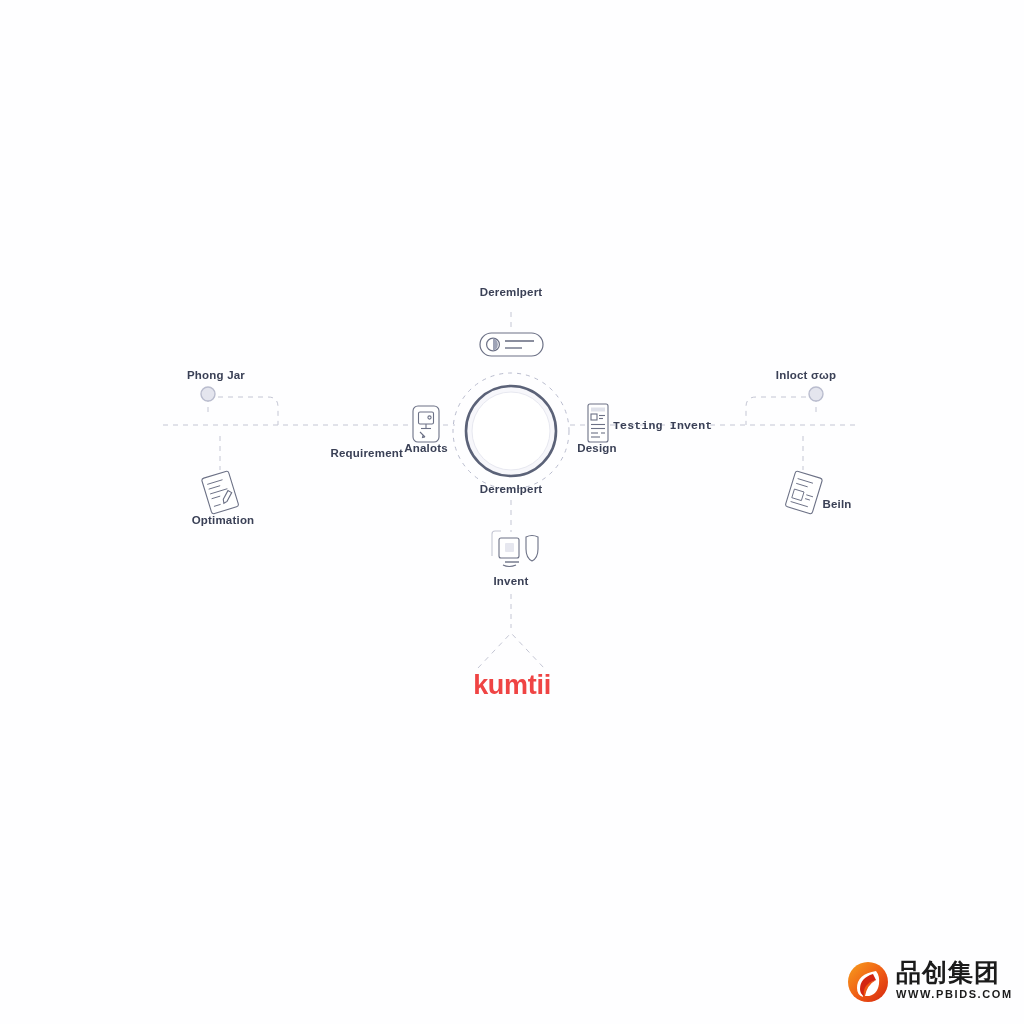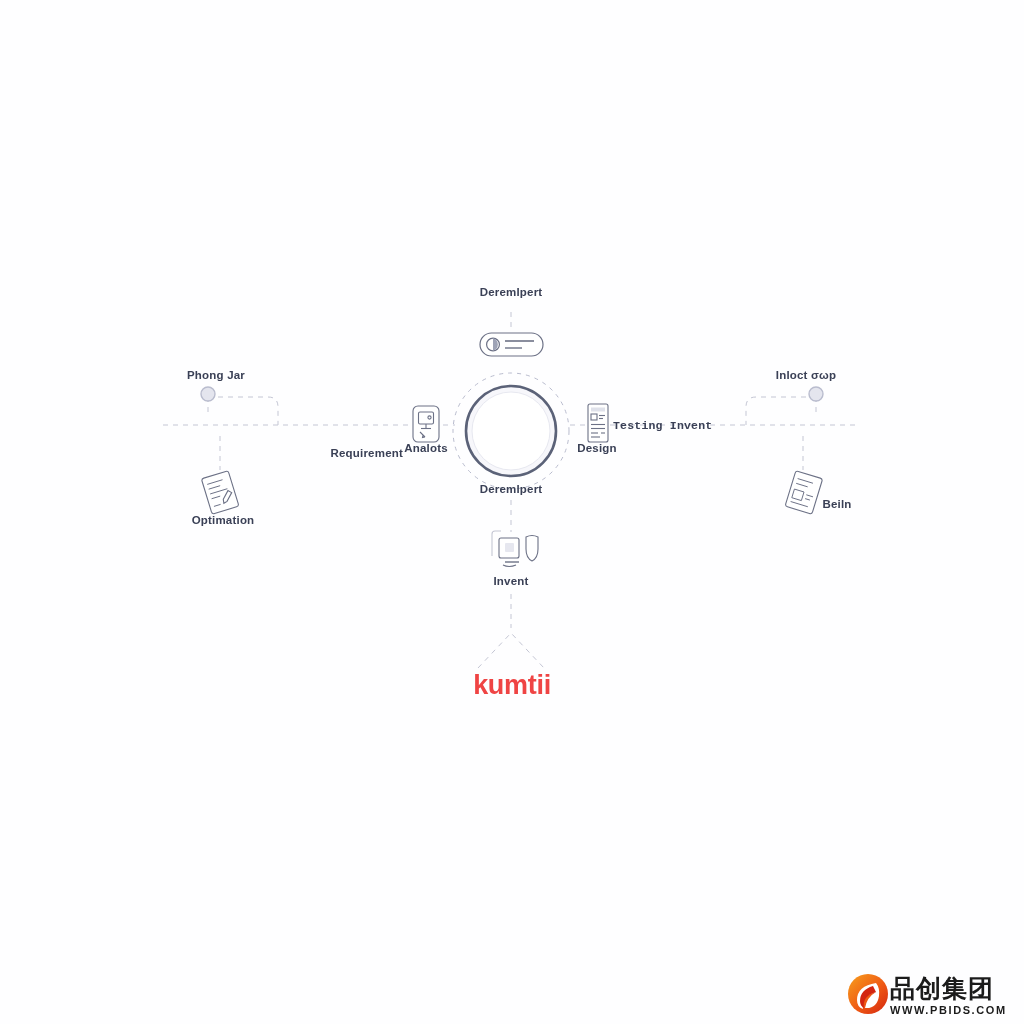--- a/index.html
+++ b/index.html
@@ -47,21 +47,22 @@
     white-space: nowrap;
   }
 
   .watermark {
     position: absolute;
     right: 10px;
     bottom: 8px;
     width: 168px;
     height: 56px;
     display: flex;
-    align-items: flex-end;
+    align-items: flex-start;
+    gap: 6px;
     margin-top: 34px;
   }
   .wm-mark {
     width: 44px; height: 44px;
     flex: none;
     position: relative;
   }
   .wm-txt {
     display: flex;
     flex-direction: column;

